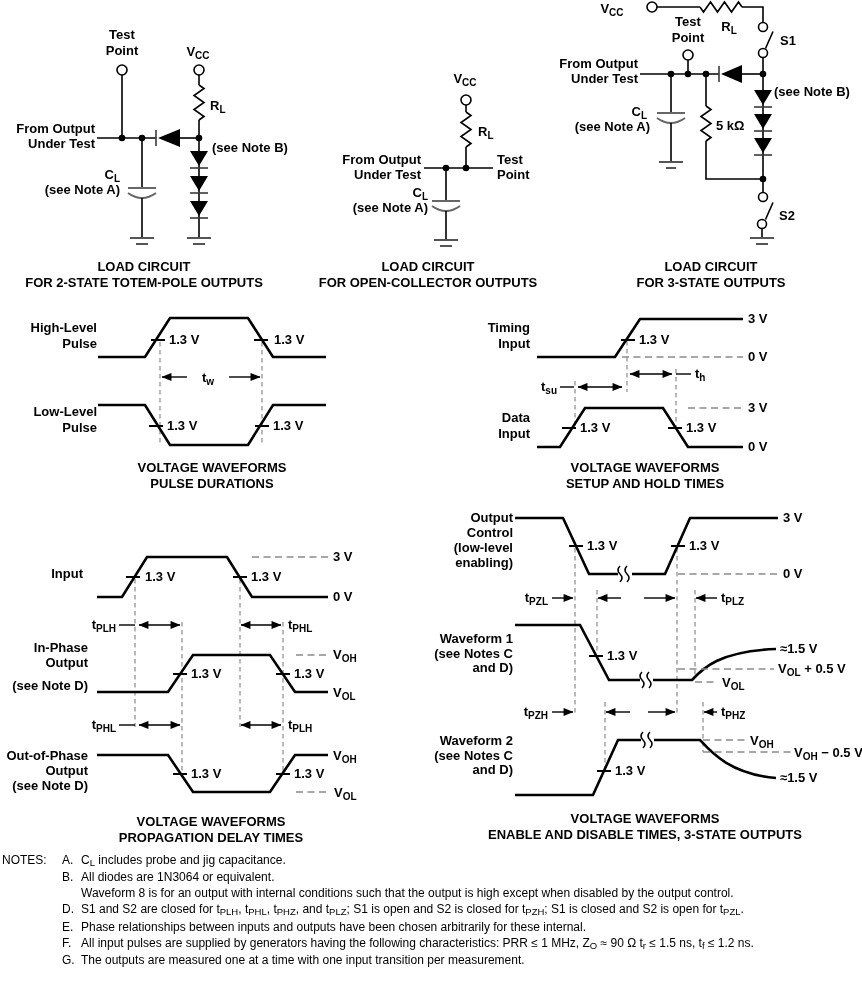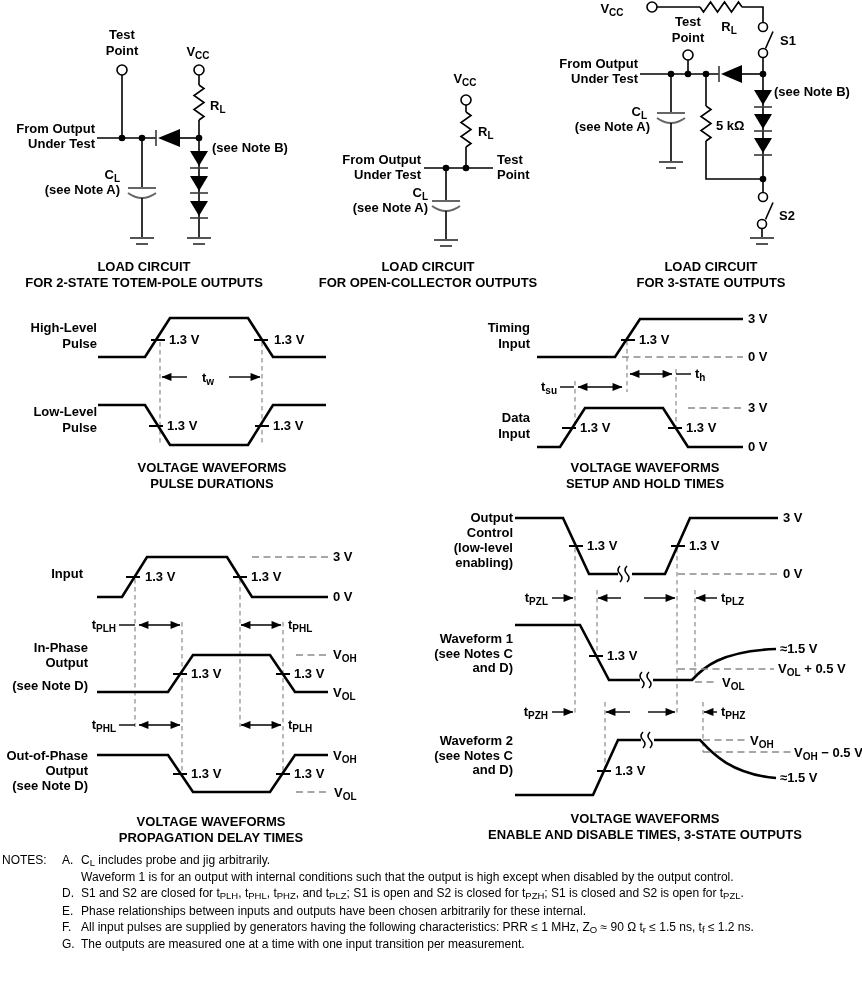--- a/index.html
+++ b/index.html
@@ -345,24 +345,27 @@
     <line x1="703" y1="752" x2="791" y2="752" class="dh"></line>
     <text x="794" y="757"><tspan>V</tspan><tspan class="sb" dy="3">OH</tspan><tspan dy="-3"> − 0.5 V</tspan></text>
     <text x="780" y="782">≈1.5 V</text>
     <text x="645" y="823" text-anchor="middle">VOLTAGE WAVEFORMS</text>
     <text x="645" y="839" text-anchor="middle">ENABLE AND DISABLE TIMES, 3-STATE OUTPUTS</text>
   </g>
 </svg>
 
 <div class="notes">
   <div class="nrow">
-    <span class="nh">NOTES:</span><span class="nl">A.</span><span><span>C</span><span class="nsub">L</span><span> includes probe and jig arbitrarily.</span></span>
-  </div>
-  <div class="nrow">
-    <span class="nh"></span><span class="nl"></span><span>Waveform 1 is for an output with internal conditions such that the output is high except when disabled by the output control.</span>
+    <span class="nh">NOTES:</span><span class="nl">A.</span><span><span>C</span><span class="nsub">L</span><span> includes probe and jig capacitance.</span></span>
+  </div>
+  <div class="nrow">
+    <span class="nh"></span><span class="nl">B.</span><span>All diodes are 1N3064 or equivalent.</span>
+  </div>
+  <div class="nrow">
+    <span class="nh"></span><span class="nl"></span><span>Waveform 8 is for an output with internal conditions such that the output is high except when disabled by the output control.</span>
   </div>
   <div class="nrow">
     <span class="nh"></span><span class="nl">D.</span><span><span>S1 and S2 are closed for t</span><span class="nsub">PLH</span><span>, t</span><span class="nsub">PHL</span><span>, t</span><span class="nsub">PHZ</span><span>, and t</span><span class="nsub">PLZ</span><span>; S1 is open and S2 is closed for t</span><span class="nsub">PZH</span><span>; S1 is closed and S2 is open for t</span><span class="nsub">PZL</span><span>.</span></span>
   </div>
   <div class="nrow">
     <span class="nh"></span><span class="nl">E.</span><span>Phase relationships between inputs and outputs have been chosen arbitrarily for these internal.</span>
   </div>
   <div class="nrow">
     <span class="nh"></span><span class="nl">F.</span><span><span>All input pulses are supplied by generators having the following characteristics: PRR ≤ 1 MHz, Z</span><span class="nsub">O</span><span> ≈ 90 Ω t</span><span class="nsub">r</span><span> ≤ 1.5 ns, t</span><span class="nsub">f</span><span> ≤ 1.2 ns.</span></span>
   </div>

